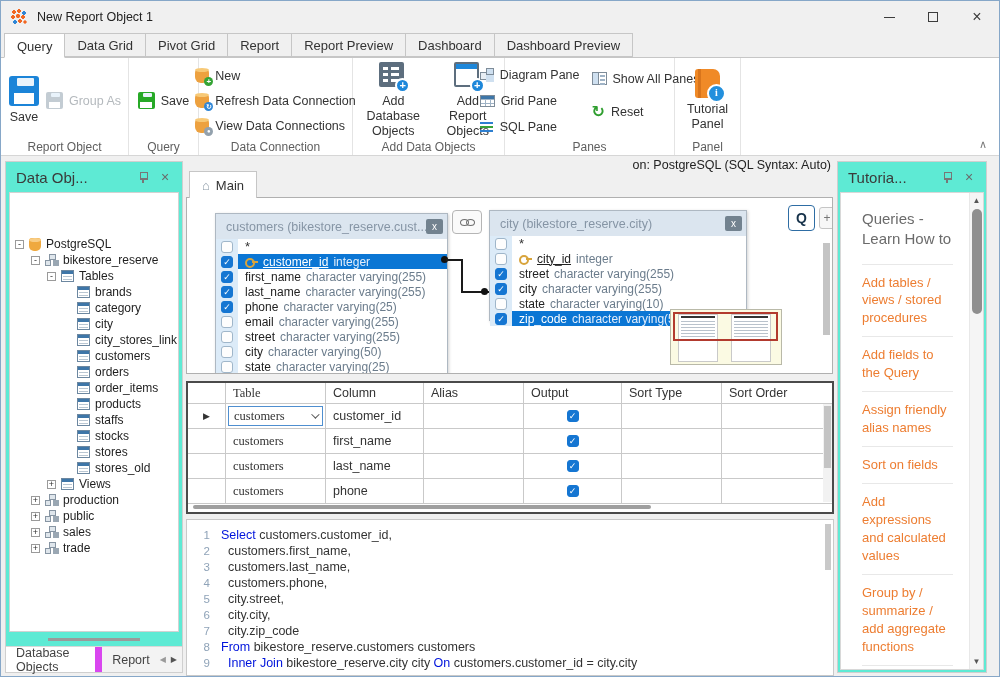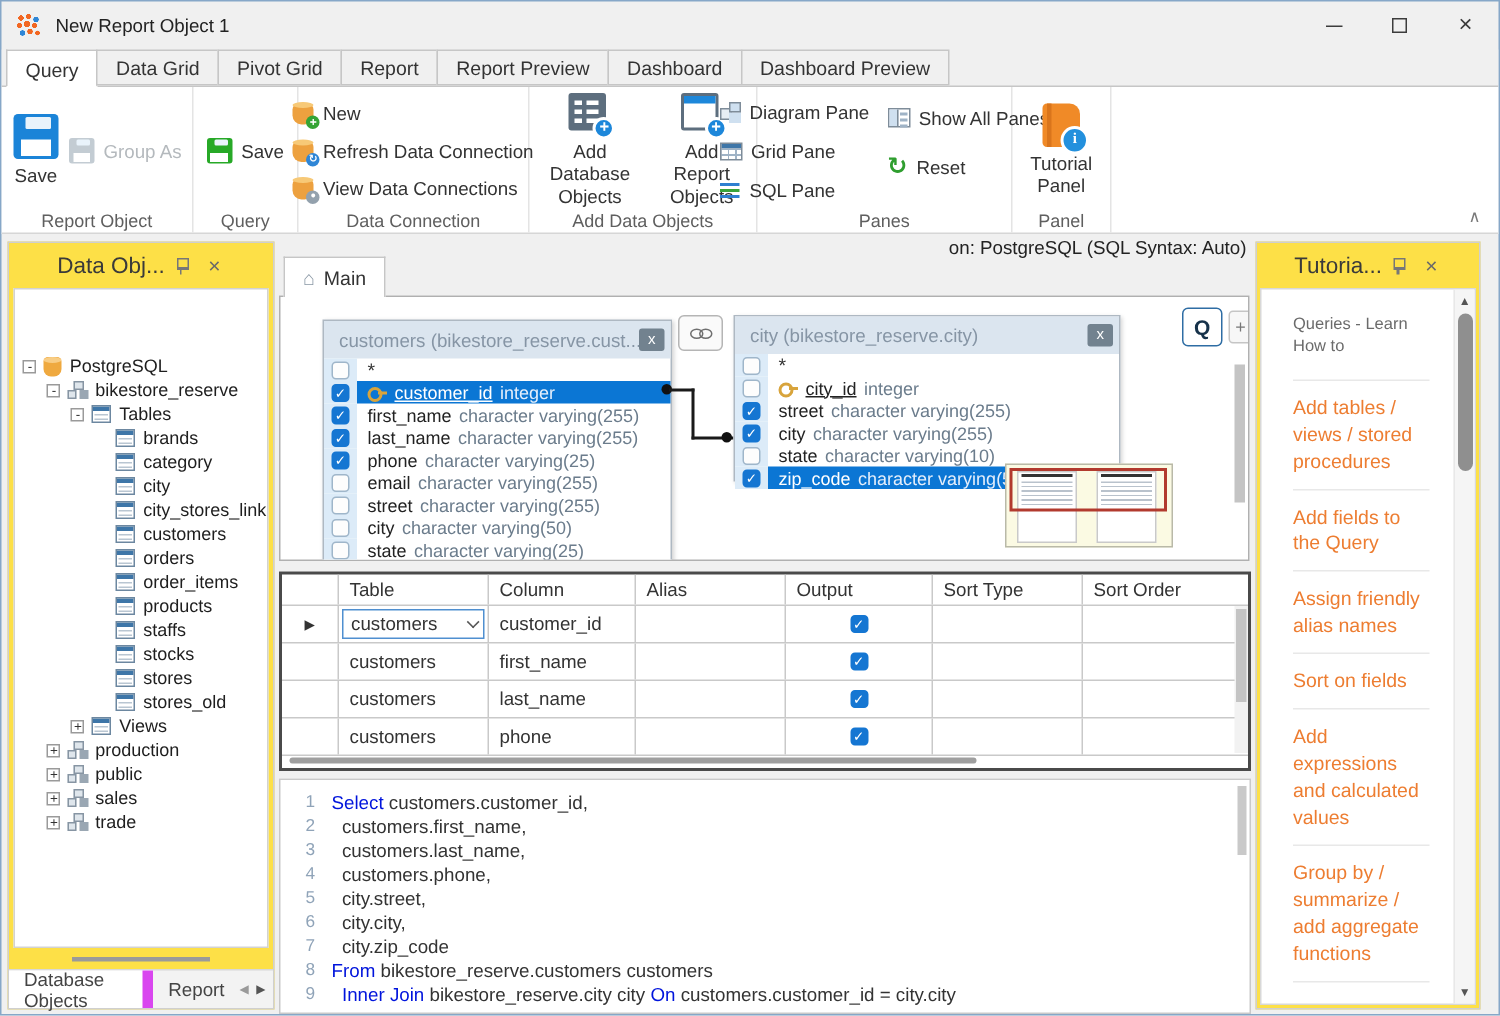--- a/index.html
+++ b/index.html
@@ -98,21 +98,21 @@
   .icon-book{width:25px;height:29px;background:#f08a27;border-radius:3px 7px 7px 3px;position:relative;flex:none;}
   .icon-book::before{content:"";position:absolute;left:3px;top:0;bottom:0;width:3px;background:#d9751c;}
   .icon-book::after{content:"i";position:absolute;right:-6px;bottom:-5px;width:15px;height:15px;border-radius:50%;background:#2390dd;
       border:2px solid #fff;color:#fff;font-size:10px;font-weight:bold;text-align:center;line-height:14px;
       font-family:"Liberation Serif",serif;}
 
   
   .statusline{position:absolute;top:157px;left:185px;width:645px;text-align:right;font-size:12.5px;color:#222;}
 
   
-  .dockpanel{position:absolute;background:#fde047;border:1px solid #cfcfcf;display:flex;flex-direction:column;align-items:center;}
+  .dockpanel{position:absolute;background:#5eead4;border:1px solid #cfcfcf;display:flex;flex-direction:column;}
   .dock-header{height:30px;display:flex;align-items:center;padding:0 6px 0 10px;flex:none;}
   .dock-title{flex:1;font-size:15px;color:#3a3a3a;white-space:nowrap;overflow:hidden;}
   .hbtn{width:22px;height:22px;display:flex;align-items:center;justify-content:center;color:#6a6a6a;}
   .pin{width:10px;height:13px;position:relative;}
   .pin::before{content:"";position:absolute;left:2px;top:1px;width:6px;height:5px;border:1px solid #777;border-bottom:2px solid #777;}
   .pin::after{content:"";position:absolute;left:4px;top:8px;width:1.5px;height:4px;background:#777;}
   .xglyph{font-size:14px;line-height:1;}
 
   
   .leftpanel{left:4px;top:160px;width:178px;bottom:3px;}
@@ -184,42 +184,42 @@
       background:repeating-linear-gradient(to bottom,#b9c2cc 0 1px,transparent 1px 3px);}
   .mt1{left:7px;}.mt2{left:60px;}
   .mred{position:absolute;left:2px;top:2px;width:105px;height:29px;border:2px solid #b23a2e;}
 
   
   .gridpane{position:absolute;left:185px;top:380px;width:648px;height:133px;background:#fff;border:2px solid #4a4a4a;overflow:hidden;}
   .grow{display:flex;height:25px;border-bottom:1px solid #c9c9c9;align-items:stretch;}
   .grow.head{height:21px;}
   .gcell{border-right:1px solid #c9c9c9;padding:0 7px;display:flex;align-items:center;font-size:12.5px;overflow:hidden;white-space:nowrap;}
   .gc-sel{width:38px;justify-content:center;padding:0;color:#333;font-size:9px;}
-  .gc-a{width:100px;}.gc-b{width:98px;}.gc-c{width:100px;}.gc-d{width:98px;justify-content:center;}
+  .gc-a{width:100px;font-family:Liberation Serif, serif;}.gc-b{width:98px;}.gc-c{width:100px;}.gc-d{width:98px;justify-content:center;}
   .gc-e{width:100px;}.gc-f{width:98px;border-right:none;}
   .combo{flex:1;height:20px;border:1px solid #4f8fd0;display:flex;align-items:center;padding:0 5px;background:#fff;}
   .combo-arr{width:6px;height:6px;border-right:1.4px solid #555;border-bottom:1.4px solid #555;transform:rotate(45deg) translateY(-2px);margin-left:auto;}
   .grid-vscroll{position:absolute;right:0;top:21px;bottom:10px;width:9px;background:#f2f2f2;}
   .grid-vscroll::before{content:"";position:absolute;top:2px;left:1px;right:1px;height:62px;background:#c4c4c4;}
   .grid-hscroll{position:absolute;left:5px;bottom:3px;width:458px;height:4px;background:#9f9f9f;border-radius:2px;}
 
   
   .sqlpane{position:absolute;left:185px;top:518px;width:648px;height:157px;background:#fff;border:1px solid #c9c9c9;
            padding:7px 0 0 8px;overflow:hidden;}
   .sqlpane::after{content:"";position:absolute;right:2px;top:4px;width:6px;height:46px;background:#c9c9c9;}
   .sql-line{display:flex;height:16px;align-items:center;font-size:12.5px;}
   .sql-line span{white-space:pre;}
   .ln{width:15px;text-align:right;color:#8fa3b8;margin-right:11px;font-size:11.5px;flex:none;}
   .kw{color:#0014dc;}
 
   
   .tutpanel{left:836px;top:160px;width:150px;bottom:3px;}
   .tut-body{flex:1;margin:0 2px 2px;border:1px solid #d8d8d8;background:#fff;position:relative;overflow:hidden;
             padding:4px 30px 0 21px;}
-  .tut-heading{color:#6b6b6b;font-size:11px;line-height:1.35;padding:12px 0 14px;border-bottom:1px solid #e8e8e8;}
+  .tut-heading{color:#6b6b6b;font-size:15px;line-height:1.35;padding:12px 0 14px;border-bottom:1px solid #e8e8e8;}
   .tut-link{color:#ed7d31;font-size:13px;line-height:1.38;padding:9px 0;border-bottom:1px solid #e8e8e8;}
   .tut-scroll{position:absolute;right:0;top:0;bottom:0;width:14px;background:#f5f5f5;border-left:1px solid #e8e8e8;
               display:flex;flex-direction:column;align-items:center;justify-content:space-between;padding:3px 0;font-size:8px;color:#555;}
   .tut-thumb{position:absolute;right:1.5px;top:16px;width:10px;height:105px;background:#8f8f8f;border-radius:5px;}
 </style>
 </head>
 <body>
 
 <div class="titlebar">
   <div class="logo"></div>

